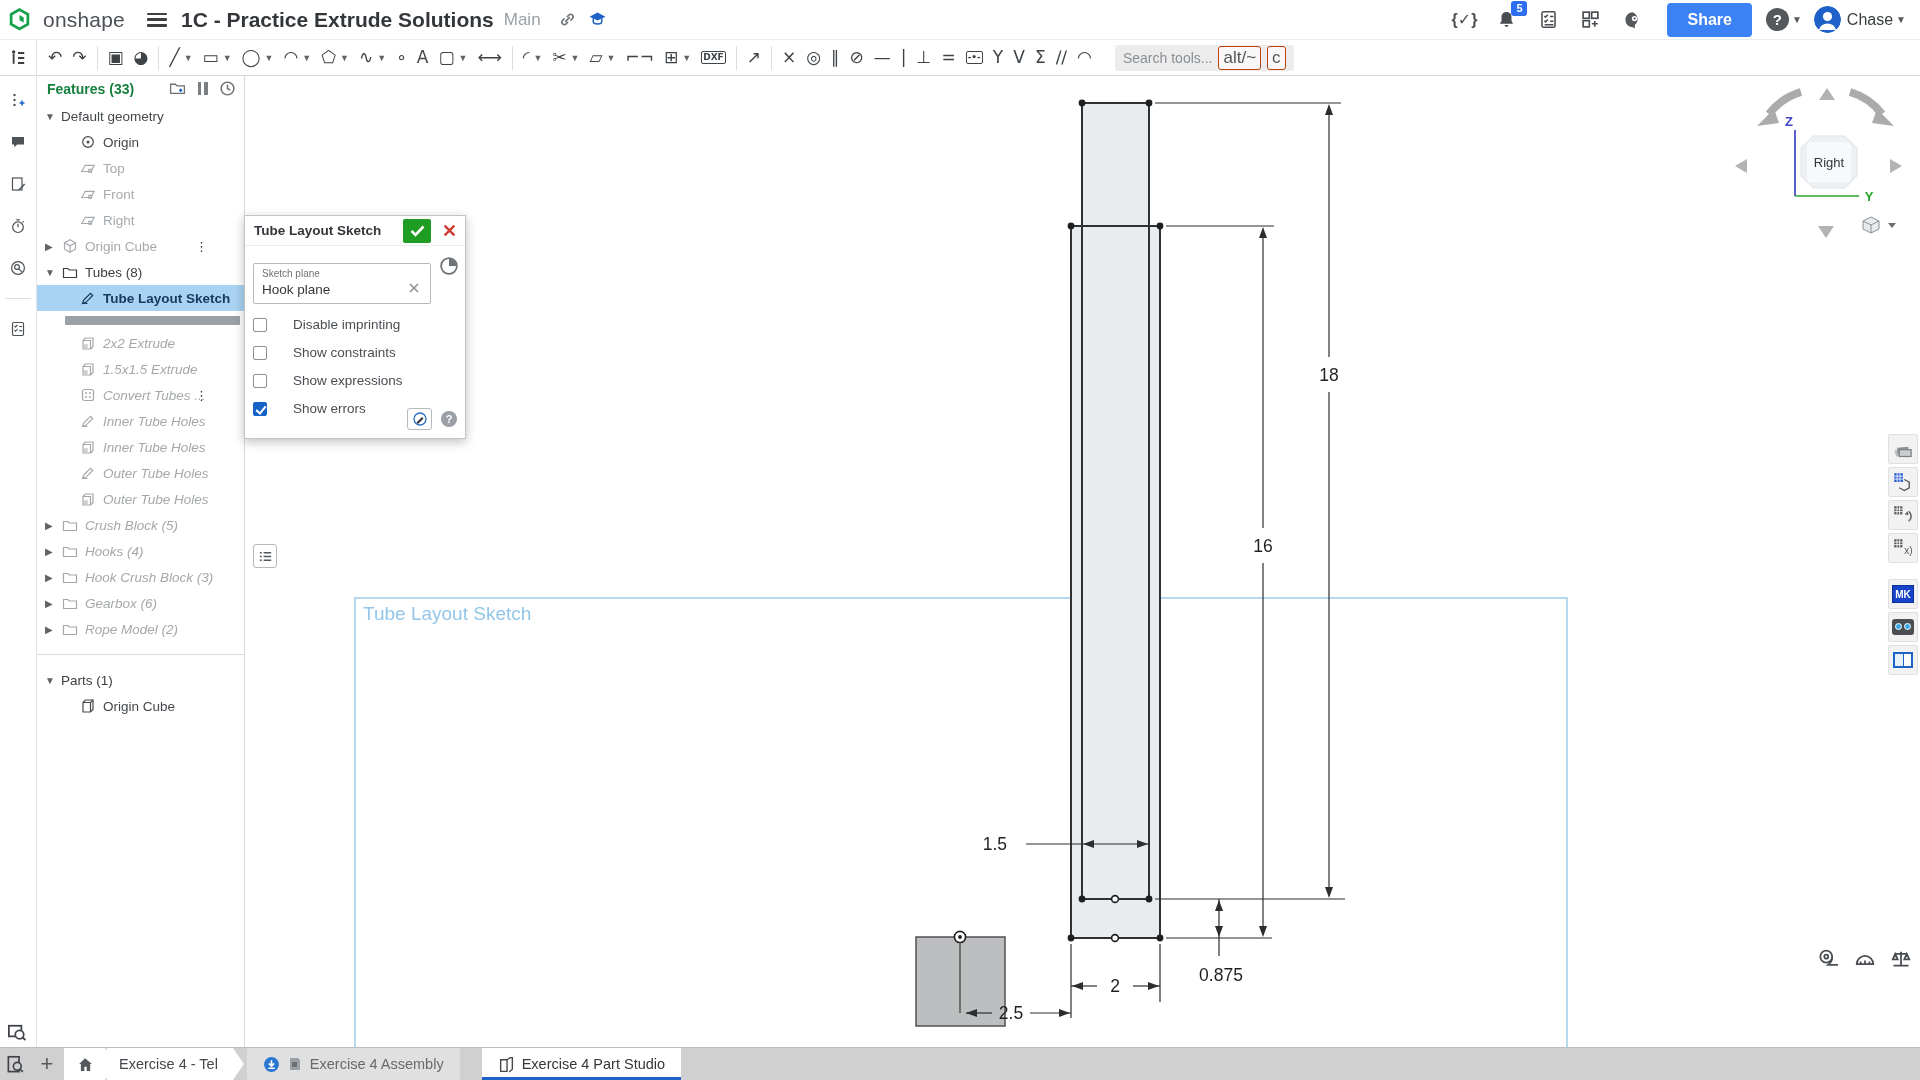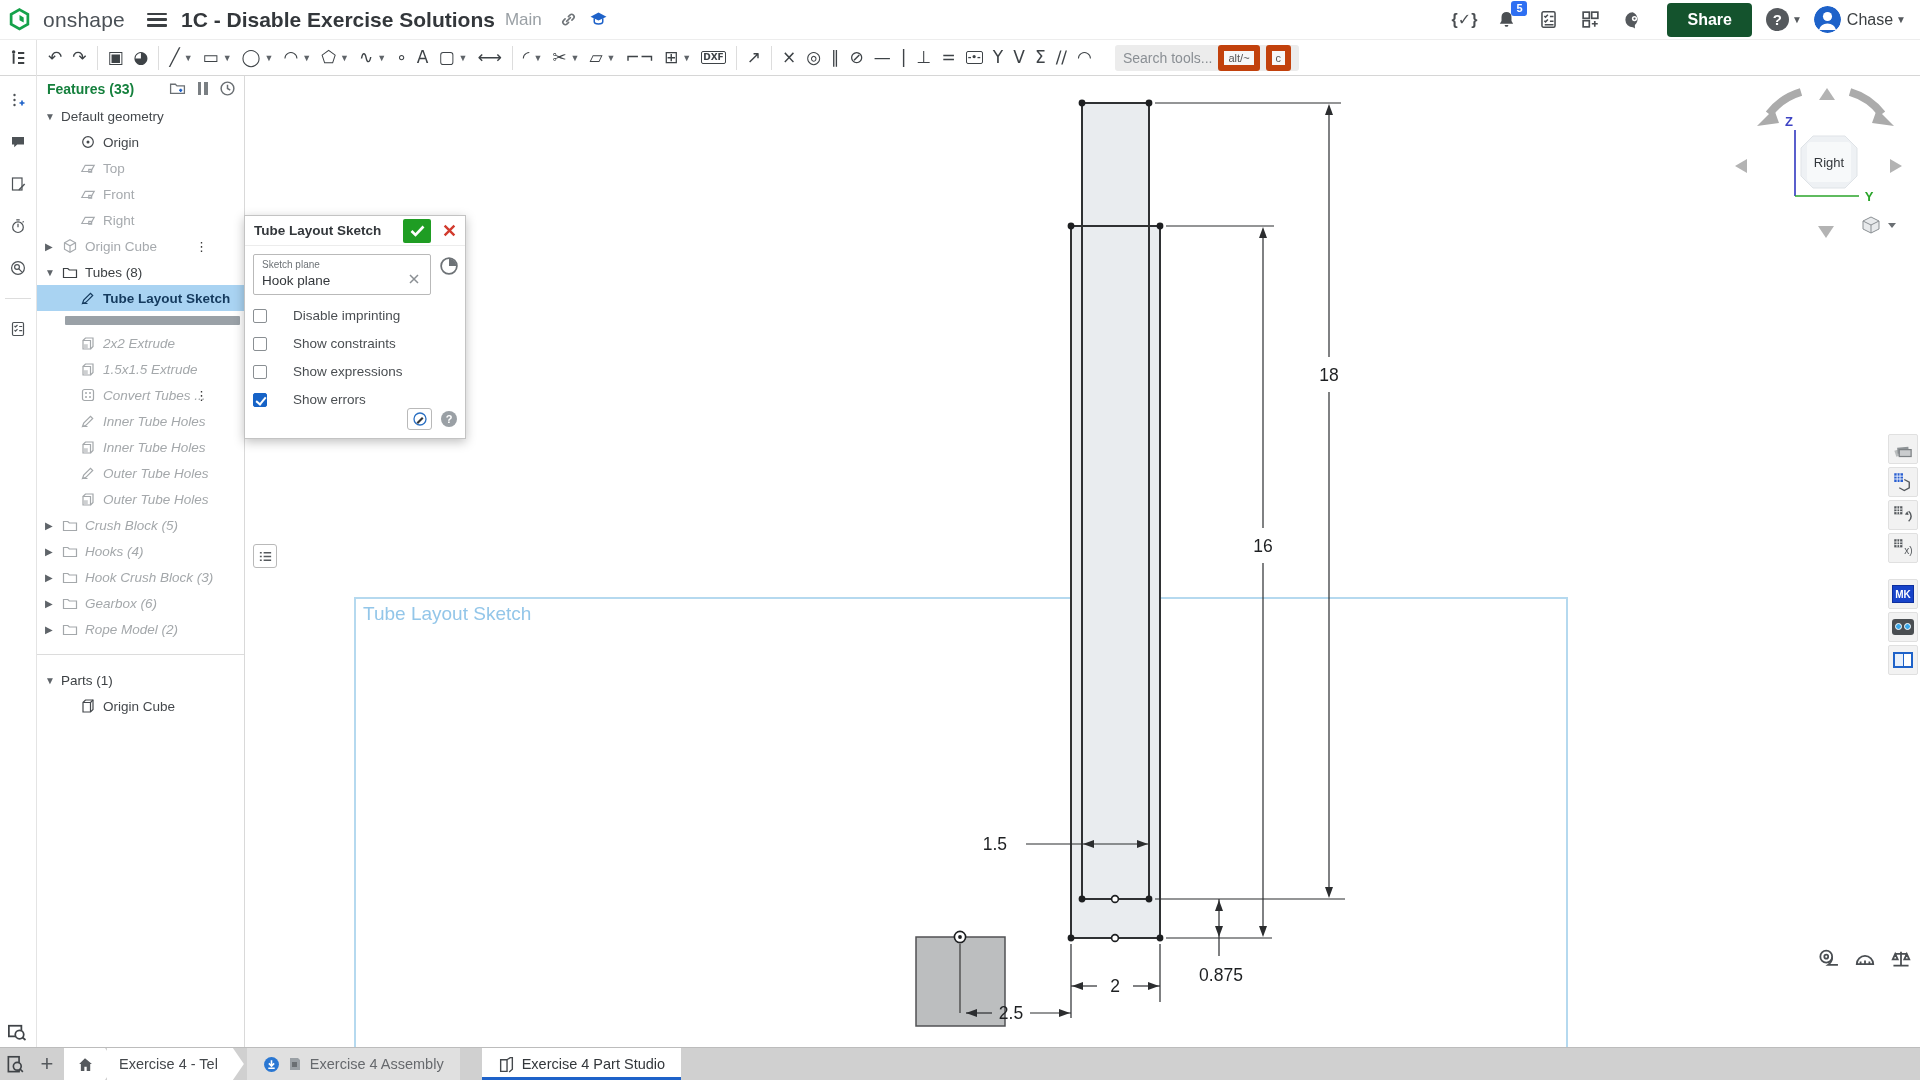--- a/index.html
+++ b/index.html
@@ -14,41 +14,41 @@
   .hamburger{width:20px;height:14px;display:flex;flex-direction:column;justify-content:space-between;margin:0 14px 0 22px;cursor:pointer;}
   .hamburger div{height:2.5px;background:#3c4043;border-radius:1px;}
   .doc-title{font-size:21px;font-weight:bold;color:#33373b;margin-right:10px;white-space:nowrap;}
   .workspace{font-size:17px;color:#9aa0a5;margin-right:12px;}
   .tb-ico{width:22px;height:22px;display:inline-flex;align-items:center;justify-content:center;color:#6f7478;margin:0 4px;}
   .spacer{flex:1;}
   .right-ico{width:26px;height:26px;display:flex;align-items:center;justify-content:center;color:#4a4e52;margin:0 8px;position:relative;cursor:pointer;}
   .braces{font-size:16px;color:#4a4e52;font-weight:bold;}
   .badge{position:absolute;top:-6px;right:-8px;background:#2e6ff2;color:#fff;font-size:11px;font-weight:bold;
     min-width:16px;height:15px;border-radius:3px;display:flex;align-items:center;justify-content:center;padding:0 3px;}
-  .share-btn{background:#14532d;color:#fff;font-size:16px;font-weight:bold;border:none;border-radius:4px;
+  .share-btn{background:#3b82f6;color:#fff;font-size:16px;font-weight:bold;border:none;border-radius:4px;
     padding:8px 20px;margin:0 14px;cursor:pointer;}
   .help-circle{width:23px;height:23px;border-radius:50%;background:#55595d;color:#fff;font-size:15px;font-weight:bold;
     display:flex;align-items:center;justify-content:center;}
   .caret{font-size:10px;color:#55595d;margin-left:3px;}
   .avatar{width:27px;height:27px;border-radius:50%;overflow:hidden;margin:0 6px 0 12px;}
   .user-name{font-size:16px;color:#3c4043;}
 
   
   #toolbar{position:absolute;left:0;top:40px;width:1920px;height:36px;background:#fff;border-bottom:1px solid #d6d6d6;
     display:flex;align-items:center;z-index:25;}
   .ft-toggle{width:37px;height:36px;display:flex;align-items:center;justify-content:center;border-right:1px solid #e2e2e2;color:#3c4043;cursor:pointer;}
   #tb-icons{display:flex;align-items:center;height:36px;padding-left:6px;}
   .tb-btn{display:flex;align-items:center;height:30px;padding:0 5px;border-radius:3px;cursor:pointer;color:#3e4347;}
   .tb-btn .glyph{font-size:17px;line-height:1;font-family:"DejaVu Sans",sans-serif;}
   .tb-btn .glyph.small{font-size:9px;font-weight:bold;border:1px solid #3e4347;padding:1px 1px;border-radius:2px;}
   .tb-btn .dd{font-size:9px;color:#5f6469;margin-left:4px;}
   .tb-sep{width:1px;height:24px;background:#ddd;margin:0 5px;}
   .search-tools{margin-left:18px;background:#ececec;border-radius:3px;height:26px;display:flex;align-items:center;
     padding:0 8px;color:#8a8f94;font-size:14px;gap:6px;cursor:text;}
-  kbd{background:#f7f7f7;border:6px solid #c2410c;border-radius:3px;font-size:11px;color:#555;padding:1px 4px;
+  kbd{background:#f7f7f7;border:1px solid #c2410c;border-radius:3px;font-size:17px;color:#555;padding:1px 4px;
     font-family:"Liberation Sans",sans-serif;}
 
   
   #leftstrip{position:absolute;left:0;top:76px;bottom:33px;width:37px;background:#fff;border-right:1px solid #e4e4e4;z-index:20;
     display:flex;flex-direction:column;align-items:center;padding-top:12px;gap:18px;}
   .strip-btn{width:24px;height:24px;color:#4d5256;cursor:pointer;display:flex;align-items:center;justify-content:center;}
   .strip-div{width:26px;height:1px;background:#ddd;}
 
   
   #sidebar{position:absolute;left:37px;top:76px;bottom:33px;width:208px;background:#fff;border-right:1px solid #d9d9d9;z-index:20;overflow:hidden;}
@@ -77,21 +77,21 @@
 
   
   #dialog{position:absolute;left:244px;top:215px;width:222px;height:224px;background:#fff;border:1px solid #c3c3c3;
     box-shadow:0 3px 10px rgba(0,0,0,.25);z-index:40;}
   .dlg-head{height:30px;display:flex;align-items:center;padding:0 6px 0 9px;border-bottom:1px solid #ececec;}
   .dlg-title{font-size:13.5px;font-weight:bold;color:#33373b;flex:1;}
   .dlg-ok{width:28px;height:24px;background:#1f9d23;border:none;border-radius:2px;color:#fff;font-size:15px;font-weight:bold;
     display:flex;align-items:center;justify-content:center;cursor:pointer;margin-right:8px;}
   .dlg-x{width:20px;height:20px;display:flex;align-items:center;justify-content:center;cursor:pointer;}
   .dlg-body{padding:8px 8px 0 8px;position:relative;}
-  .plane-box{width:178px;border:1px solid #b9b9b9;border-radius:2px;padding:4px 8px 6px 8px;position:relative;}
+  .plane-box{width:178px;border:1px solid #b9b9b9;border-radius:2px;padding:4px 8px 6px 8px;position:relative;margin-top:9px;}
   .plane-label{font-size:10px;color:#6d7276;}
   .plane-value{font-size:13.5px;color:#33373b;margin-top:3px;}
   .plane-clear{position:absolute;right:8px;top:16px;width:14px;height:14px;color:#8a8f93;cursor:pointer;}
   .clock-ico{position:absolute;right:6px;top:10px;width:20px;height:20px;color:#6d7276;cursor:pointer;}
   .cbx-row{display:flex;align-items:center;gap:26px;margin-top:13px;cursor:pointer;}
   .cbx{width:14px;height:14px;border:1px solid #8a8f93;border-radius:2px;background:#fff;position:relative;flex:0 0 14px;}
   .cbx.on{background:#1663c7;border-color:#1663c7;}
   .cbx.on:after{content:"";position:absolute;left:4px;top:1px;width:4px;height:8px;border:solid #fff;border-width:0 2px 2px 0;transform:rotate(40deg);}
   .cbx-label{font-size:13.5px;color:#4a4e52;}
   .dlg-foot{position:absolute;right:8px;bottom:8px;display:flex;align-items:center;gap:9px;}
@@ -139,21 +139,21 @@
         <path d="M11 1.5l8 4.6v9.3l-8 4.6-8-4.6V6.1z" fill="none" stroke="#15a24a" stroke-width="2.6"></path>
         <path d="M11 6.8l4 2.3v4.7l-4-2.2z" fill="#15a24a"></path>
       </svg>
     <span class="logo-text">onshape</span>
   </div>
   <div class="hamburger">
       <div></div>
       <div></div>
       <div></div>
     </div>
-  <span class="doc-title">1C - Disable Exercise Solutions</span>
+  <span class="doc-title">1C - Practice Extrude Solutions</span>
   <span class="workspace">Main</span>
   <span class="tb-ico">
     <svg width="17" height="17" viewBox="0 0 16 16" fill="none" stroke="currentColor" stroke-width="1.5" stroke-linecap="round">
         <path d="M6.2 9.8l3.6-3.6M4.8 7.4L3.4 8.8a2.3 2.3 0 0 0 3.3 3.3l1.4-1.4M11.2 8.6l1.4-1.4a2.3 2.3 0 0 0-3.3-3.3L7.9 5.3"></path>
       </svg>
   </span>
   <span class="tb-ico">
     <svg width="19" height="17" viewBox="0 0 16 16">
         <path d="M8 1.5l7.5 3.8L8 9 0.5 5.3z" fill="#1e62c9"></path>
         <path d="M4 6.8v3.4c0 1.1 1.9 2 4 2s4-.9 4-2V6.8" fill="none" stroke="#1e62c9" stroke-width="1.4"></path>

